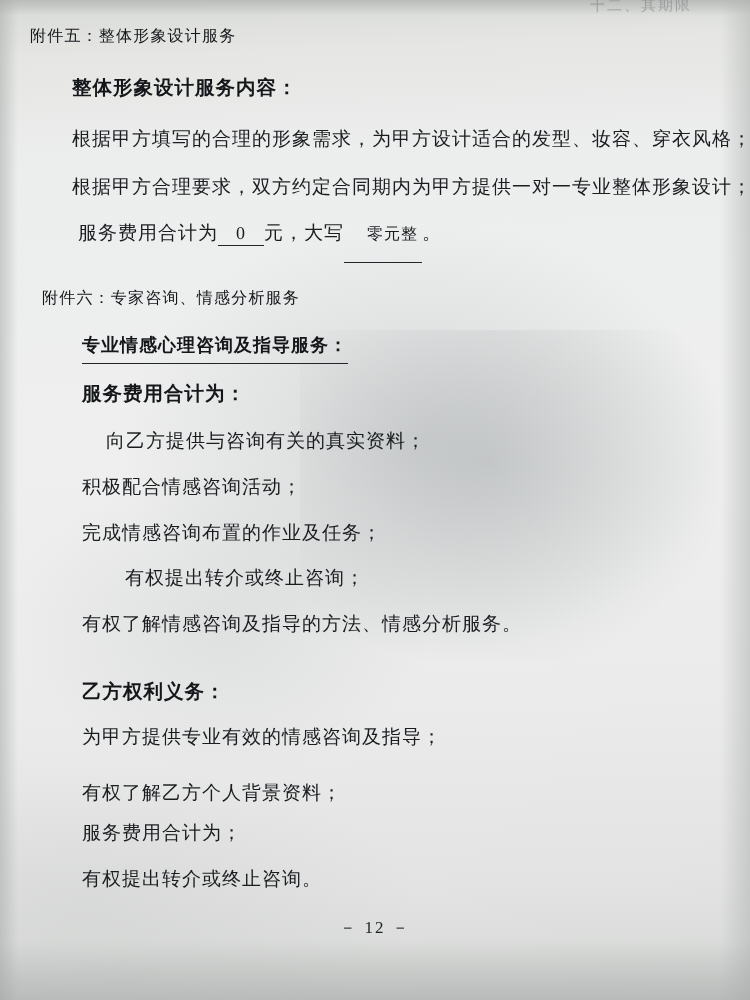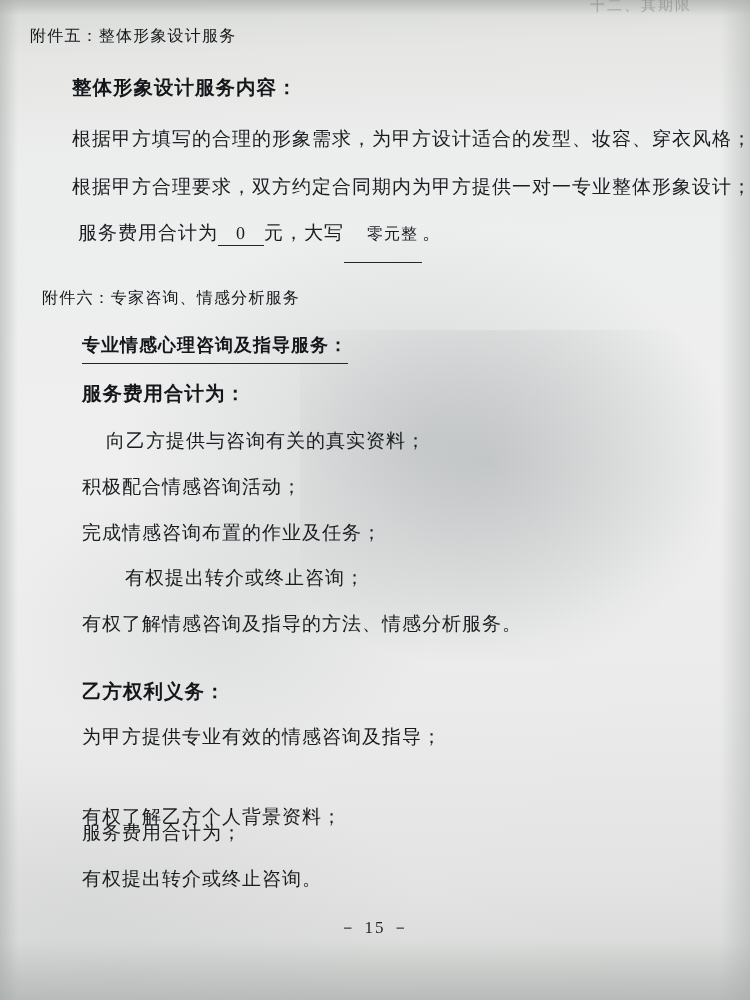--- a/index.html
+++ b/index.html
@@ -188,22 +188,22 @@
     <div class="line t-body" style="left:82px; top:520px;">完成情感咨询布置的作业及任务；</div>
 
     <div class="line t-body" style="left:82px; top:565px;margin-left:43px;">有权提出转介或终止咨询；</div>
 
     <div class="line t-body" style="left:82px; top:611px;">有权了解情感咨询及指导的方法、情感分析服务。</div>
 
     <div class="line t-bold" style="left:82px; top:678px;">乙方权利义务：</div>
 
     <div class="line t-body" style="left:82px; top:724px;">为甲方提供专业有效的情感咨询及指导；</div>
 
-    <div class="line t-body" style="left:82px; top:804px;">有权了解乙方个人背景资料；</div>
+    <div class="line t-body" style="left:82px; top:780px;">有权了解乙方个人背景资料；</div>
 
     <div class="line t-body" style="left:82px; top:820px;">服务费用合计为；</div>
 
     <div class="line t-body" style="left:82px; top:866px;">有权提出转介或终止咨询。</div>
 
-    <div class="pagenum" style="top:916px;">－ 15 －</div>
+    <div class="pagenum" style="top:916px;">－ 12 －</div>
 
   </div>
 </div>
 
 </body></html>

